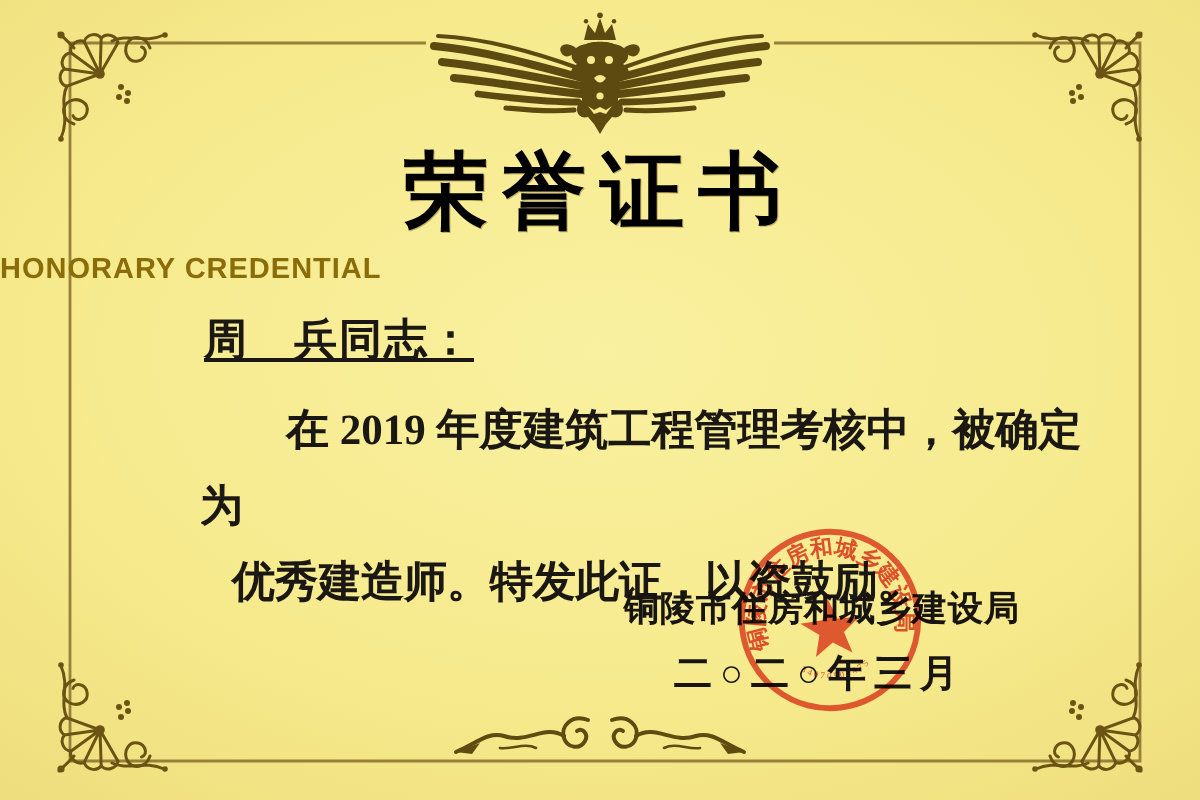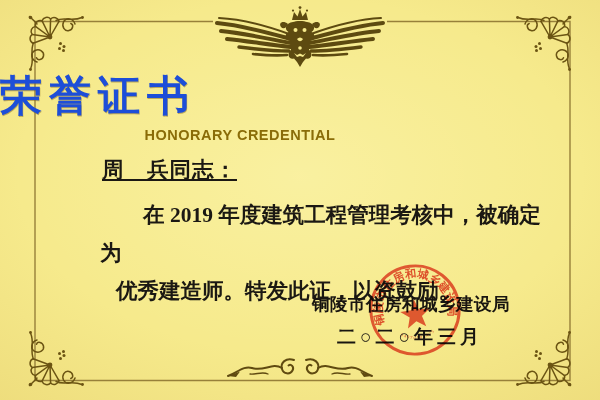--- a/index.html
+++ b/index.html
@@ -20,27 +20,27 @@
   .frame-svg{position:absolute;left:0;top:0;z-index:2;}
   .corner{position:absolute;width:62px;height:62px;z-index:3;}
   .corner-tl{left:26px;top:13px;}
   .corner-tr{left:512px;top:13px;transform:scaleX(-1);}
   .corner-bl{left:26px;top:327px;transform:scaleY(-1);}
   .corner-br{left:512px;top:327px;transform:scale(-1,-1);}
   .divider{position:absolute;left:224px;top:354px;z-index:3;}
   .emblem{position:absolute;left:213px;top:6px;z-index:3;}
   .title{
     position:absolute;left:0;top:68px;width:600px;z-index:4;
-    font-size:42px;font-weight:bold;
-    letter-spacing:7px;color:#1d4ed8;
+    text-align:center;font-size:42px;font-weight:bold;
+    letter-spacing:7px;color:#000000;
     text-shadow:0.5px 0.5px 0 rgba(122,92,20,0.45);
   }
   .subtitle{
     position:absolute;left:0;top:127px;width:480px;z-index:4;
-    text-align:center;font-family:"Liberation Sans",sans-serif;
+    font-family:"Liberation Sans",sans-serif;
     font-size:14.5px;font-weight:bold;letter-spacing:0.5px;color:#8a6c08;
   }
   .recipient{
     position:absolute;left:102px;top:155px;z-index:4;
     font-size:21.5px;font-weight:bold;color:#1b1813;letter-spacing:1px;text-decoration:underline;
   }
   .body-text{
     position:absolute;left:100px;top:196px;width:450px;z-index:4;
     font-size:21.5px;line-height:38px;color:#1b1813;font-weight:600;
   }

